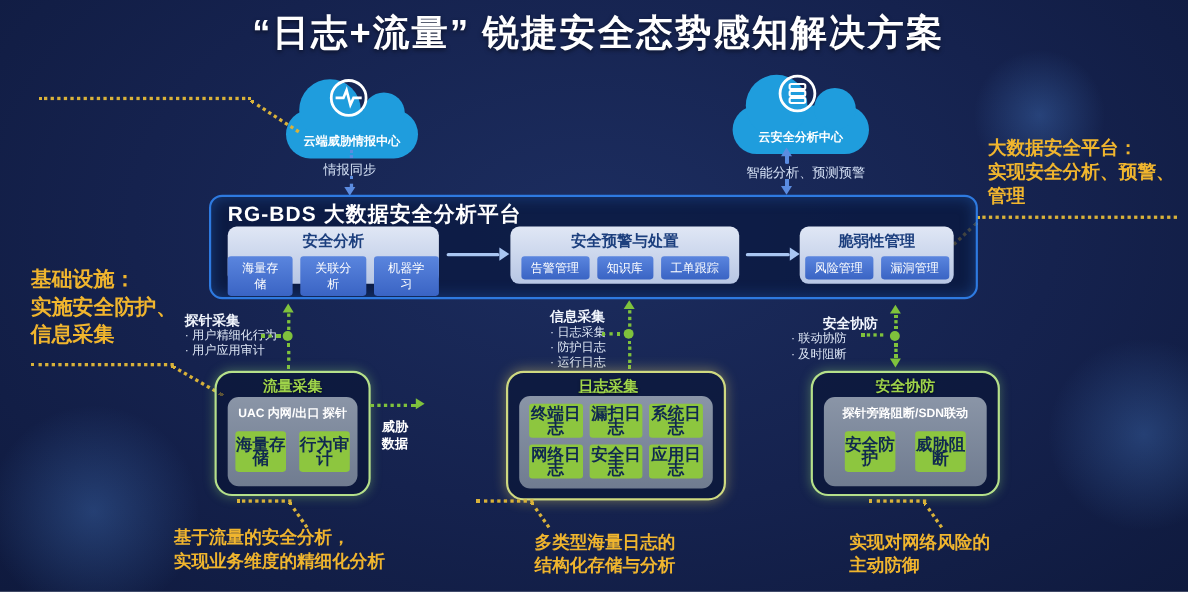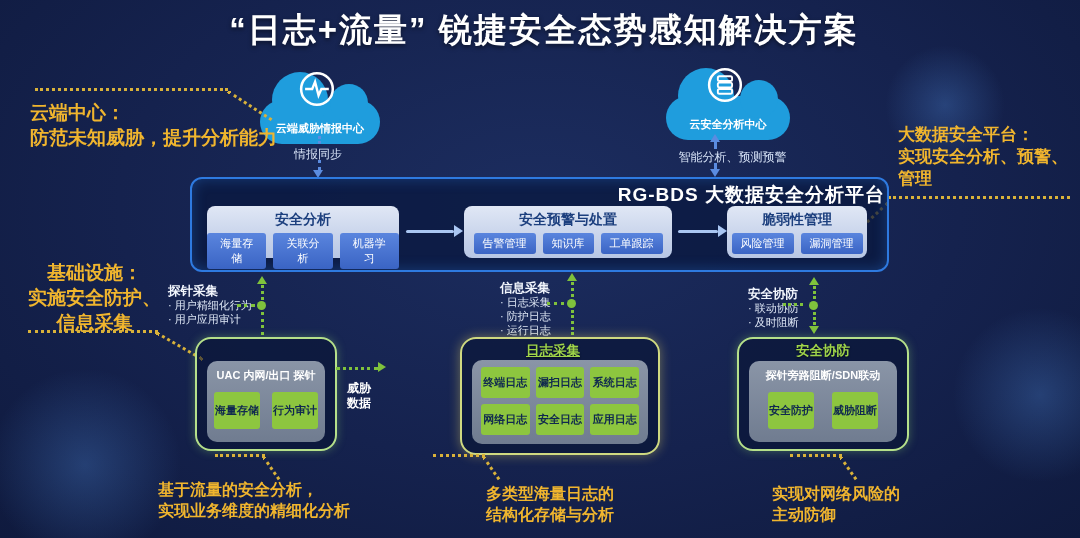--- a/index.html
+++ b/index.html
@@ -42,42 +42,42 @@
   .tri-right-g{width:0;height:0;border-top:5px solid transparent;border-bottom:5px solid transparent;border-left:8px solid #7fc23c;}
   .node{width:9px;height:9px;border-radius:50%;background:#7fc23c;}
 
   .flow-label{color:#f2f6fd;font-size:12.5px;font-weight:bold;}
   .flow-bullets{color:#dde6f5;font-size:11px;line-height:14px;}
   .small-blue-label{color:#d6e2f6;font-size:12px;}
 
   
   .platform{left:190px;top:177px;width:695px;height:91px;border:2px solid #2e7ae0;border-radius:12px;
     background:rgba(9,23,62,.72);box-shadow:0 0 14px rgba(46,122,224,.35) inset;}
-  .platform-title{left:190px;top:182px;width:695px;text-align:right;color:#fff;font-size:19px;font-weight:bold;letter-spacing:1px;}
+  .platform-title{left:190px;top:182px;width:695px;text-align:left;color:#fff;font-size:19px;font-weight:bold;letter-spacing:1px;padding-left:17px;}
   .module{background:linear-gradient(#e0e7f5,#b7c6e4);border-radius:8px;text-align:center;height:52px;}
   .module-title{color:#1c3f7e;font-size:14px;font-weight:bold;margin-top:5px;}
   .module-items{display:flex;justify-content:center;gap:7px;margin-top:4px;}
   .chip{background:linear-gradient(#5a85de,#3a64c4);color:#fff;font-size:11px;padding:3px 9px;border-radius:3px;}
   .harrow{height:3px;background:#a9c6f2;border-radius:2px;}
   .harrow-head{width:0;height:0;border-top:6px solid transparent;border-bottom:6px solid transparent;border-left:9px solid #a9c6f2;}
 
   
   .note{color:#f0b52e;font-weight:bold;}
   .note-lg{font-size:19px;line-height:25px;}
   .note-md{font-size:17px;line-height:22px;}
   .caption{color:#f0b52e;font-weight:bold;font-size:16px;line-height:21px;}
 
   
   .collector{border:2px solid #b5e08a;border-radius:16px;background:rgba(8,20,52,.6);
     box-shadow:0 0 10px rgba(150,220,110,.35);}
   .collector.y{border-color:#cfd980;box-shadow:0 0 12px rgba(225,205,95,.45);}
   .collector-title{color:#9fd44a;font-size:13.5px;font-weight:bold;text-shadow:0 1px 2px rgba(0,0,0,.6);}
   .inner{background:linear-gradient(#8a95a7,#707c90);border-radius:10px;}
   .inner-sub{color:#fff;font-size:11px;font-weight:bold;text-align:center;padding-top:7px;}
-  .gcell{background:#8dc63f;color:#10294f;font-weight:bold;font-size:11px;line-height:13px;
+  .gcell{background:#8dc63f;color:#10294f;font-weight:bold;font-size:15px;line-height:13px;
     border-radius:3px;display:flex;align-items:center;justify-content:center;text-align:center;}
   .cells-row{display:flex;justify-content:center;gap:12px;margin-top:9px;}
   .cells-row .gcell{width:46px;height:37px;}
   .cells-grid{display:grid;grid-template-columns:repeat(3,1fr);gap:6px;padding:7px 9px;}
   .cells-grid .gcell{height:31px;}
   .threat-label{color:#fff;font-size:12px;font-weight:bold;line-height:15px;}
 </style>
 </head>
 <body>
 
@@ -117,30 +117,28 @@
     <span class="cloud-label">云安全分析中心</span>
   </div>
   <div class="abs tri-up" style="left:710px;top:134px;"></div>
   <div class="abs vdot-blue" style="left:714px;top:142px;height:6px;"></div>
   <div class="abs small-blue-label" style="left:650px;top:149px;width:165px;text-align:center;">智能分析、预测预警</div>
   <div class="abs vdot-blue" style="left:714px;top:163px;height:6px;"></div>
   <div class="abs tri-down" style="left:710px;top:169px;"></div>
 
   <div class="abs hdot-yellow" style="left:35px;top:88px;width:193px;"></div>
   <div class="abs hdot-yellow rot" style="left:228px;top:90px;width:52px;transform:rotate(33deg);"></div>
-  <div class="abs note note-lg pre" style="left:30px;top:100px;">云端中心：
-防范未知威胁，提升分析能力</div>
 
   <div class="abs note note-md pre" style="left:898px;top:124px;width:175px;">大数据安全平台：
 实现安全分析、预警、
 管理</div>
   <div class="abs hdot-yellow" style="left:888px;top:196px;width:182px;"></div>
   <div class="abs hdot-yellow rot" style="left:840px;top:246px;width:66px;transform:rotate(-43deg);"></div>
 
-  <div class="abs note note-lg pre" style="left:28px;top:260px;text-align:center;">基础设施：
+  <div class="abs note note-lg pre" style="left:28px;top:242px;">基础设施：
 实施安全防护、
 信息采集</div>
   <div class="abs hdot-yellow" style="left:28px;top:330px;width:130px;"></div>
   <div class="abs hdot-yellow rot" style="left:156px;top:331px;width:54px;transform:rotate(30deg);"></div>
 
   <div class="abs platform"></div>
   <div class="abs platform-title">RG-BDS 大数据安全分析平台</div>
 
   <div class="abs module" style="left:207px;top:206px;width:192px;">
     <div class="module-title">安全分析</div>
@@ -185,30 +183,31 @@
   <div class="abs flow-bullets pre" style="left:500px;top:295px;">· 日志采集
 · 防护日志
 · 运行日志</div>
   <div class="abs tri-up g" style="left:567px;top:273px;"></div>
   <div class="abs vdot-green" style="left:571px;top:282px;height:15px;"></div>
   <div class="abs node" style="left:567px;top:299px;"></div>
   <div class="abs vdot-green" style="left:571px;top:310px;height:25px;"></div>
   <div class="abs hdot-green" style="left:547px;top:302px;width:17px;"></div>
 
   <div class="abs flow-label" style="left:748px;top:286px;">安全协防</div>
-  <div class="abs flow-bullets pre" style="left:748px;top:301px;">· 联动协防
+  <div class="abs flow-bullets pre" style="left:719px;top:301px;">· 联动协防
 · 及时阻断</div>
   <div class="abs tri-up g" style="left:809px;top:277px;"></div>
   <div class="abs vdot-green" style="left:813px;top:286px;height:13px;"></div>
   <div class="abs node" style="left:809px;top:301px;"></div>
   <div class="abs vdot-green" style="left:813px;top:312px;height:13px;"></div>
   <div class="abs tri-down g" style="left:809px;top:326px;"></div>
   <div class="abs hdot-green" style="left:783px;top:303px;width:20px;"></div>
 
   <div class="abs collector" style="left:195px;top:337px;width:138px;height:110px;">
+    <div class="collector-title" style="text-align:center;margin-top:3px;">流量采集</div>
     <div class="inner" style="position:absolute;left:10px;top:22px;width:118px;height:81px;">
       <div class="inner-sub">UAC 内网/出口 探针</div>
       <div class="cells-row">
         <div class="gcell">海量存储</div>
         <div class="gcell">行为审计</div>
       </div>
     </div>
   </div>
 
   <div class="abs hdot-green" style="left:336px;top:367px;width:42px;"></div>

